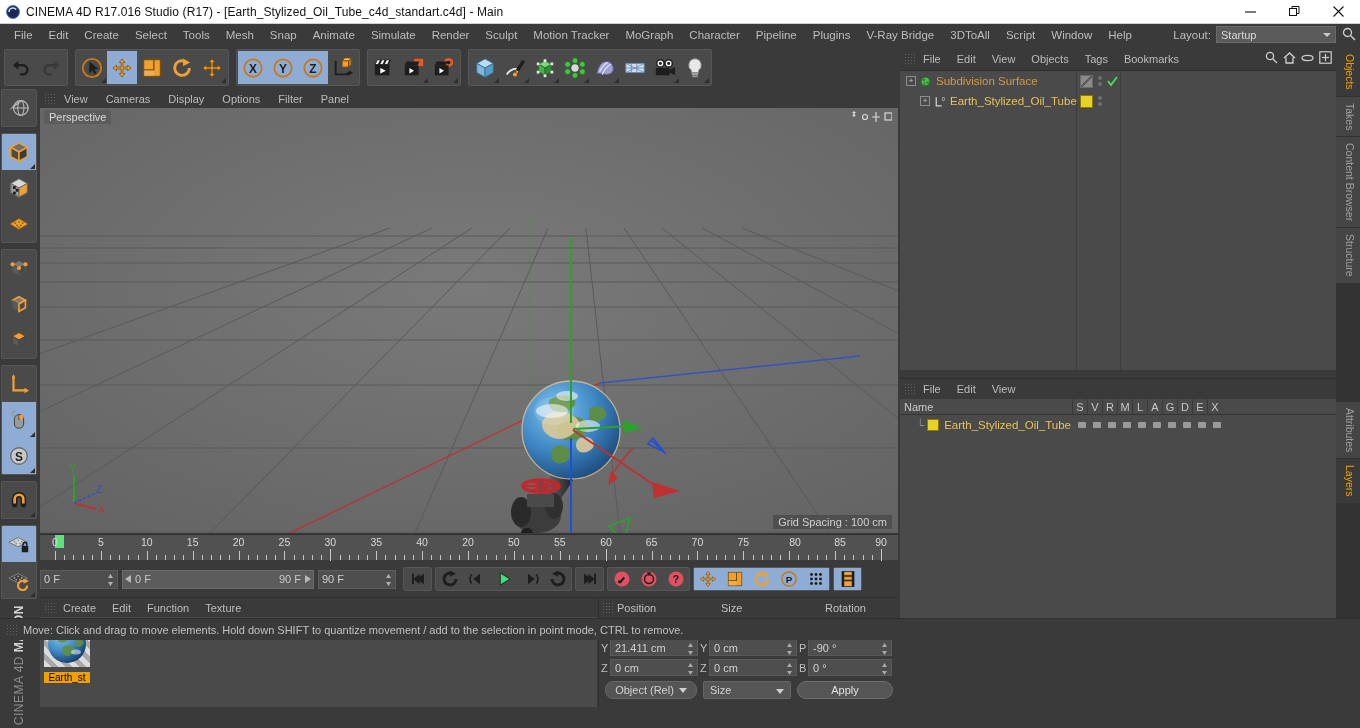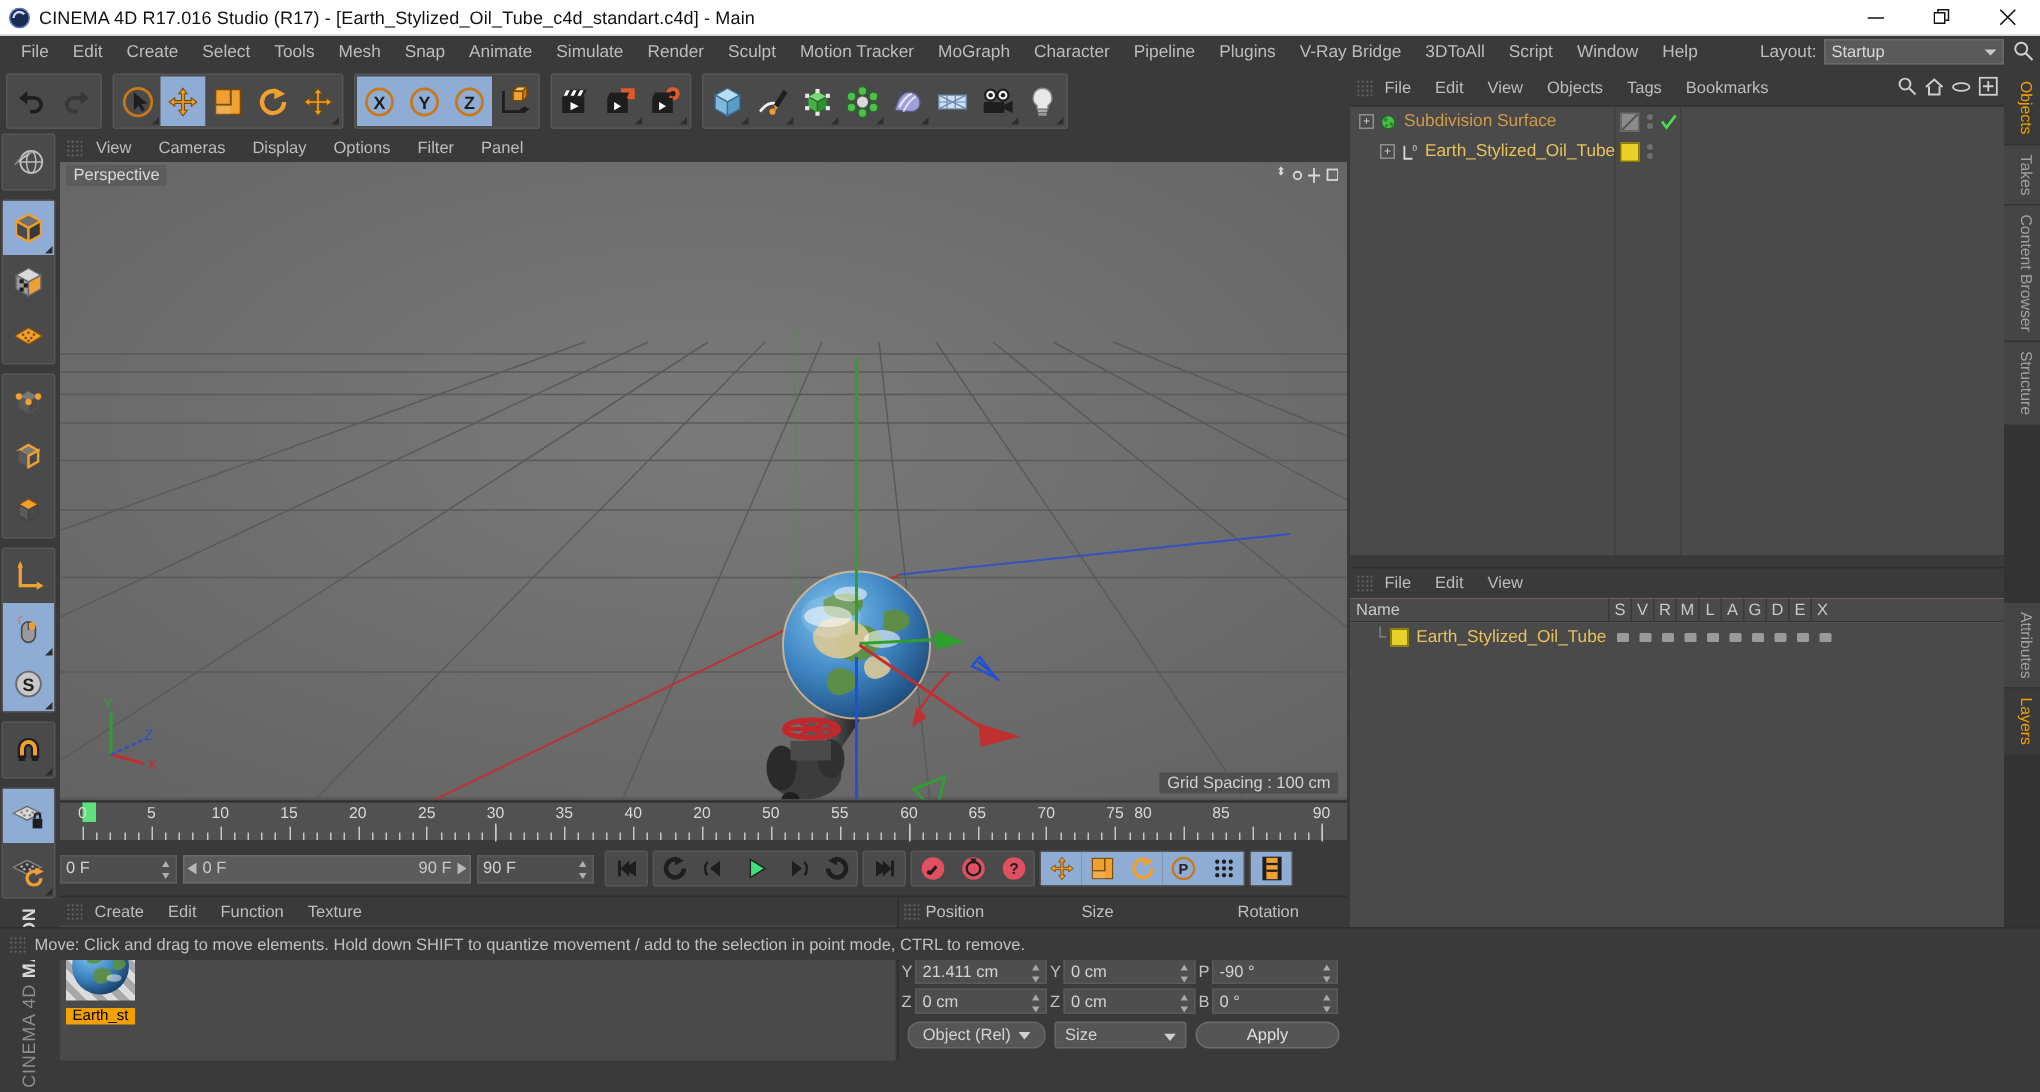--- a/index.html
+++ b/index.html
@@ -796,22 +796,22 @@
       <div class="tl-tick-lbl" style="left: 290.333px;">30</div>
       <div class="tl-tick-lbl" style="left: 336.222px;">35</div>
       <div class="tl-tick-lbl" style="left: 382.111px;">40</div>
       <div class="tl-tick-lbl" style="left: 428px;">20</div>
       <div class="tl-tick-lbl" style="left: 473.889px;">50</div>
       <div class="tl-tick-lbl" style="left: 519.778px;">55</div>
       <div class="tl-tick-lbl" style="left: 566px;">60</div>
       <div class="tl-tick-lbl" style="left: 611.556px;">65</div>
       <div class="tl-tick-lbl" style="left: 657.444px;">70</div>
       <div class="tl-tick-lbl" style="left: 703.333px;">75</div>
-      <div class="tl-tick-lbl" style="left: 722px;">80</div>
-      <div class="tl-tick-lbl" style="left: 774px;">85</div>
+      <div class="tl-tick-lbl" style="left: 755px;">80</div>
+      <div class="tl-tick-lbl" style="left: 800px;">85</div>
       <div class="tl-tick-lbl" style="left: 841px;">90</div>
       <div class="tl-cur" style="left: 290.333px;"></div>
       <div class="tl-cur" style="left: 565.667px;"></div>
       <div class="tl-cur" style="left: 841px;"></div>
     </div>
   <div class="numfield tl-frame-box" style="width:62px">
     <span>0 F</span>
     <svg class="spin" viewBox="0 0 7 14">
         <polygon points="3.5,1 6,5 1,5" fill="#b0b0b0"></polygon>
         <polygon points="3.5,13 6,9 1,9" fill="#b0b0b0"></polygon>

